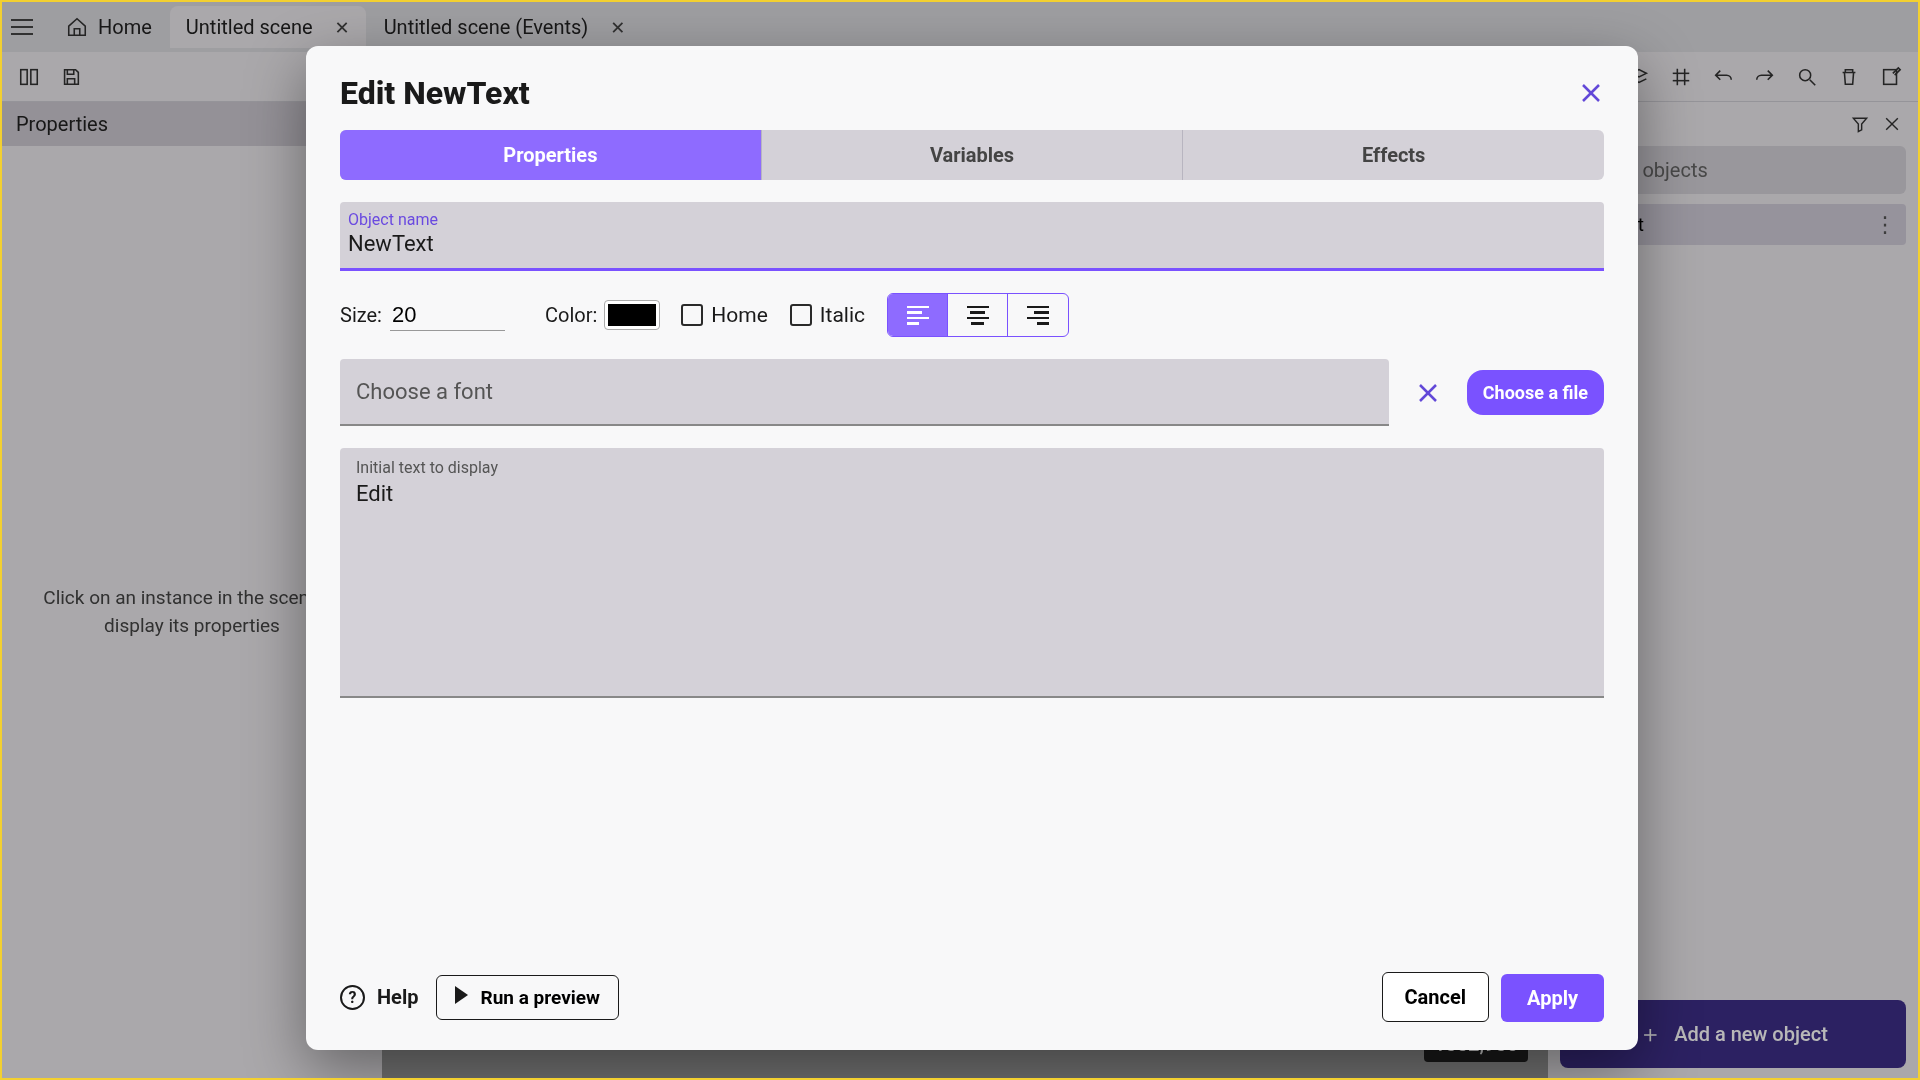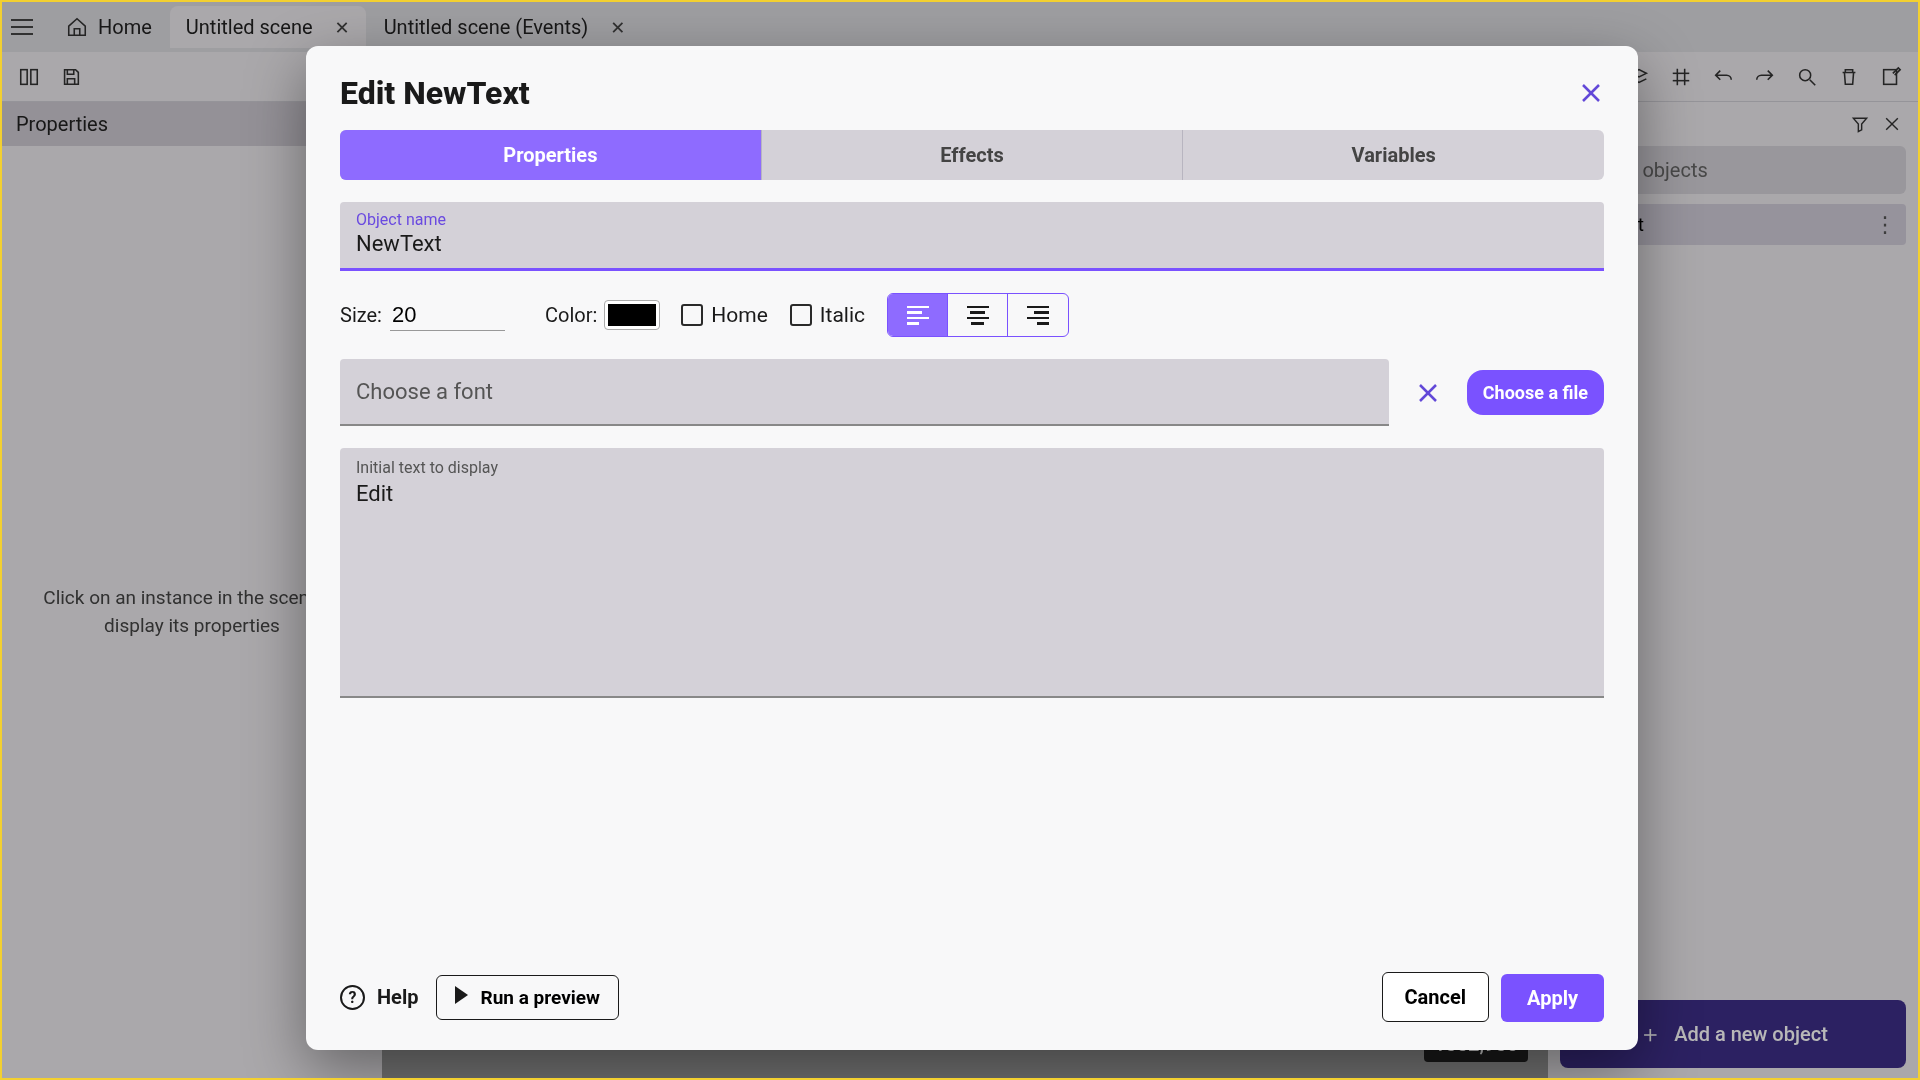--- a/index.html
+++ b/index.html
@@ -56,21 +56,21 @@
 .dialog-close svg { width: 24px; height: 24px; }
 .dialog-close svg line { stroke: #6248d8; stroke-width: 2.5; }
 
 .tab-strip { margin-top: 18px; display: flex; background: #d4d1d8; border-radius: 6px; overflow: hidden; }
 .dlg-tab { flex: 1; text-align: center; padding: 13px 0; font-size: 20px; font-weight: 700; color: #444; }
 .dlg-tab.active { background: #8e6bff; color: #fff; }
 .dlg-tab:not(:last-child) { border-right: 1px solid #b8b5c0; }
 
 .form-area { margin-top: 22px; display: flex; flex-direction: column; gap: 22px; flex: 1; }
 
-.text-field { background: #d4d1d8; border-radius: 4px 4px 0 0; padding: 8px 16px 12px 16px; border-bottom: 3px solid #7a52ff; }
+.text-field { background: #d4d1d8; border-radius: 4px 4px 0 0; padding: 8px 16px 12px 8px; border-bottom: 3px solid #7a52ff; }
 .text-field .label { font-size: 16px; color: #6a4ae0; }
 .text-field .value { font-size: 22px; color: #1a1a1a; margin-top: 2px; }
 
 .inline-row { display: flex; align-items: center; gap: 8px; }
 .sz-lbl, .clr-lbl { font-size: 20px; color: #1a1a1a; }
 .sz-input { font-size: 22px; border: none; border-bottom: 1px solid #999; background: transparent; width: 115px; padding: 2px 2px; }
 .color-swatch { width: 54px; height: 28px; background: #000; border: 3px solid #fff; border-radius: 3px; outline: 1px solid #aaa; }
 .chk-box { width: 22px; height: 22px; border: 2.5px solid #2a2a2a; border-radius: 3px; display: inline-block; margin-left: 14px; }
 .chk-label { font-size: 21px; color: #1a1a1a; }
 
@@ -229,22 +229,22 @@
     <div class="dialog-close">
       <svg viewBox="0 0 24 24">
           <line x1="4" y1="4" x2="20" y2="20"></line>
           <line x1="20" y1="4" x2="4" y2="20"></line>
         </svg>
     </div>
   </div>
 
   <div class="tab-strip">
     <div class="dlg-tab active">Properties</div>
+    <div class="dlg-tab">Variables</div>
     <div class="dlg-tab">Effects</div>
-    <div class="dlg-tab">Variables</div>
   </div>
 
   <div class="form-area">
     <div class="text-field">
       <div class="label">Object name</div>
       <div class="value">NewText</div>
     </div>
 
     <div class="inline-row">
       <span class="sz-lbl">Size:</span>

